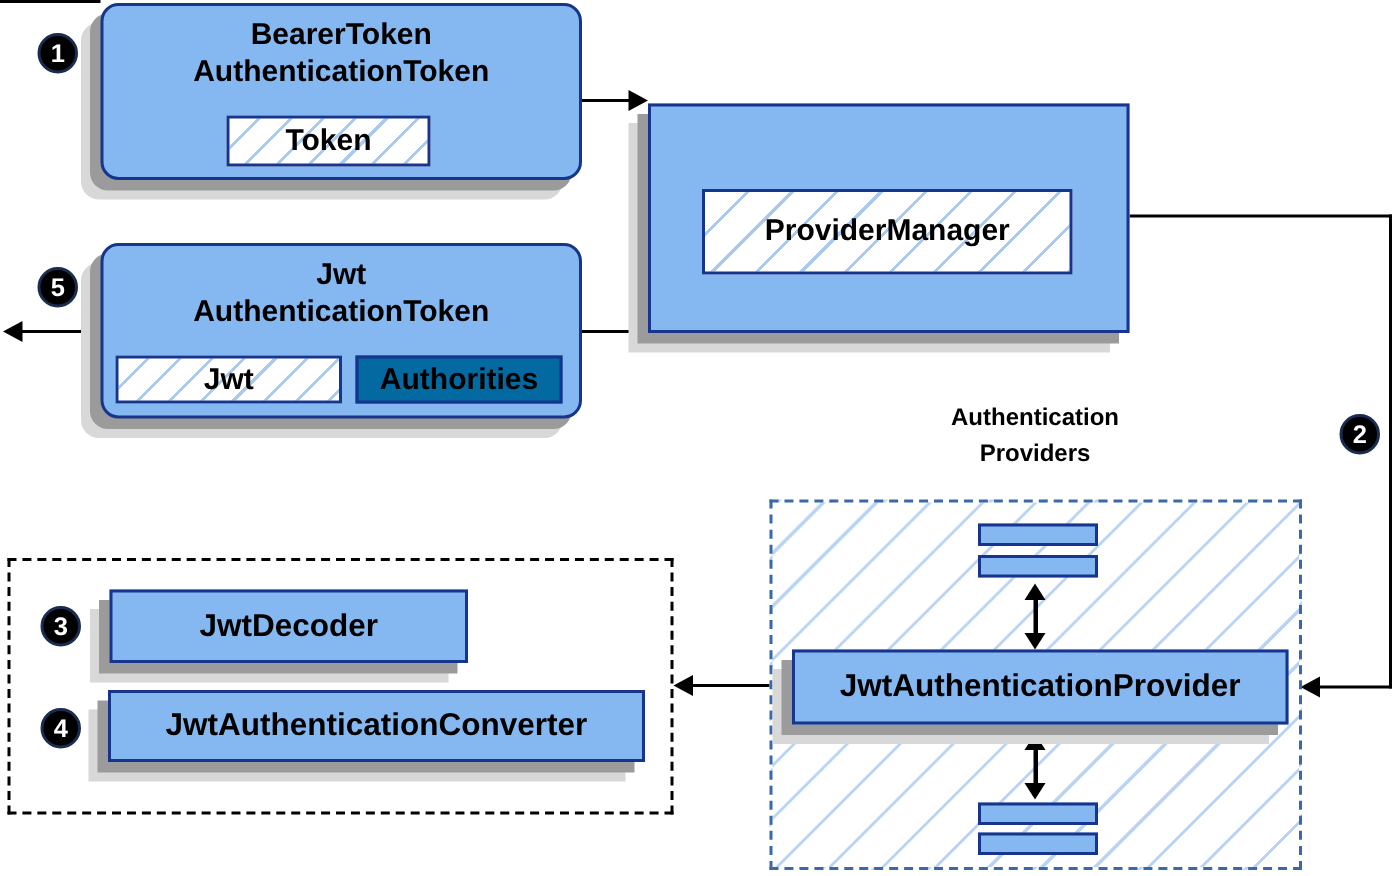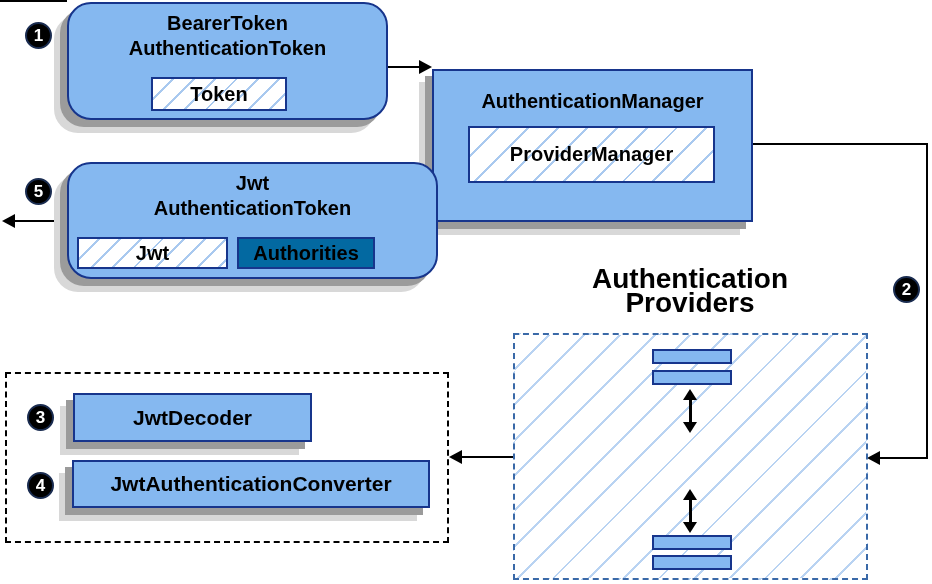--- a/index.html
+++ b/index.html
@@ -14,21 +14,21 @@
   }
   
   .node {
     position: absolute;
     background: #85b8f0;
     border: 2px solid #17358c;
     box-shadow: -7px 7px 0 0 #9b9b9b, -13px 13px 0 0 #d8d8d8;
     color: #000;
     font-weight: bold;
   }
-  .rounded { border-radius: 24px; }
+  .rounded { border-radius: 12px; }
   .node-title {
     width: 100%;
     text-align: center;
     font-size: 20px;
     line-height: 25px;
     font-weight: bold;
   }
   .field {
     position: absolute;
     background: #0369a1;
@@ -99,21 +99,21 @@
   .arr { position: absolute; width: 0; height: 0; }
   .arr-r { border-top: 7px solid transparent; border-bottom: 7px solid transparent; border-left: 13px solid #000; }
   .arr-l { border-top: 7px solid transparent; border-bottom: 7px solid transparent; border-right: 13px solid #000; }
   .arr-u { border-left: 7px solid transparent; border-right: 7px solid transparent; border-bottom: 11px solid #000; }
   .arr-d { border-left: 7px solid transparent; border-right: 7px solid transparent; border-top: 11px solid #000; }
   
   .group-label {
     position: absolute;
     text-align: center;
     color: #000;
-    font-size: 28px;
+    font-size: 16px;
     line-height: 24px;
     font-weight: bold;
   }
 </style>
 </head>
 <body>
 
 <div class="canvas">
 
   <div class="hline" style="left:0; top:66; width:67px;"></div>
@@ -148,25 +148,24 @@
   <div class="badge" style="left:27px; top:472px;">4</div>
   <div class="badge" style="left:25px; top:178px;">5</div>
 
   <div class="node rounded" style="left:67px; top:2px; width:321px; height:118px;">
     <div class="node-title" style="margin-top:7px;">BearerToken</div>
     <div class="node-title">AuthenticationToken</div>
     <div class="field hatch-sm" style="left:82px; top:73px; width:136px; height:34px;">Token</div>
   </div>
 
   <div class="node" style="left:432px; top:69px; width:321px; height:153px;">
-    <div class="node-title" style="margin-top:18px;">AuthenticationManager</div>
     <div class="field hatch-md" style="left:34px; top:55px; width:247px; height:57px;">ProviderManager</div>
   </div>
 
-  <div class="node rounded" style="left:67px; top:162px; width:371px; height:117px;">
+  <div class="node rounded" style="left:67px; top:162px; width:321px; height:117px;">
     <div class="node-title" style="margin-top:7px;">Jwt</div>
     <div class="node-title">AuthenticationToken</div>
     <div class="field hatch-sm" style="left:8px; top:73px; width:151px; height:32px;">Jwt</div>
     <div class="field" style="left:168px; top:73px; width:138px; height:32px;">Authorities</div>
   </div>
 
   <div class="group-label" style="left:560px; top:267px; width:260px;">
     <div>Authentication</div>
     <div>Providers</div>
   </div>
@@ -184,20 +183,21 @@
     <div>
       <div class="arr arr-u" style="left:168px; top:154px;"></div>
       <div class="thick-vline" style="left:174px; top:164px; height:24px;"></div>
       <div class="arr arr-d" style="left:168px; top:187px;"></div>
     </div>
 
     <div class="slot-rect" style="left:137px; top:200px;"></div>
     <div class="slot-rect" style="left:137px; top:220px;"></div>
   </div>
 
+  <div class="node center-label" style="left:528px; top:433px; width:331px; height:50px; font-size:21px;">JwtAuthenticationProvider</div>
 
   <div class="decoders-box"></div>
 
   <div class="node center-label" style="left:73px; top:393px; width:239px; height:49px; font-size:21px;">JwtDecoder</div>
 
   <div class="node center-label" style="left:72px; top:460px; width:358px; height:48px; font-size:21px;">JwtAuthenticationConverter</div>
 
 </div>
 
 </body></html>

